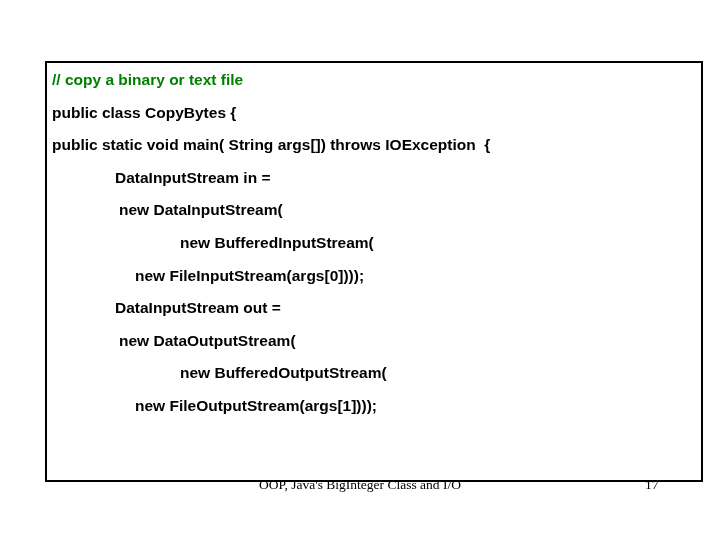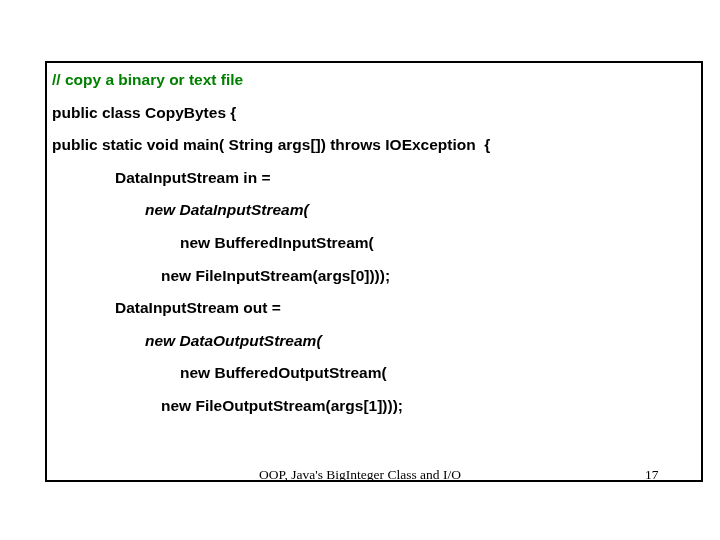--- a/index.html
+++ b/index.html
@@ -33,27 +33,27 @@
     font-weight: bold;
     font-size: 15.5px;
     color: var(--code-black, #000000);
     white-space: pre;
   }
   .code-line.comment {
     color: var(--comment-green, #008000);
   }
   .indent-0 { padding-left: 5px; }
   .indent-1 { padding-left: 68px; }
-  .indent-2 { padding-left: 98px; font-style: italic; }
+  .indent-2 { padding-left: 72px; }
   .indent-3 { padding-left: 116px; margin-left: 17px; }
-  .indent-4 { padding-left: 114px; }
+  .indent-4 { padding-left: 88px; }
   .footer {
     position: absolute;
     left: 0;
-    top: 467px;
+    top: 477px;
     width: 720px;
     font-family: "Liberation Serif", serif;
     font-size: 13.5px;
     color: #000000;
   }
   .footer-title {
     display: block;
     width: 720px;
     text-align: center;
   }

